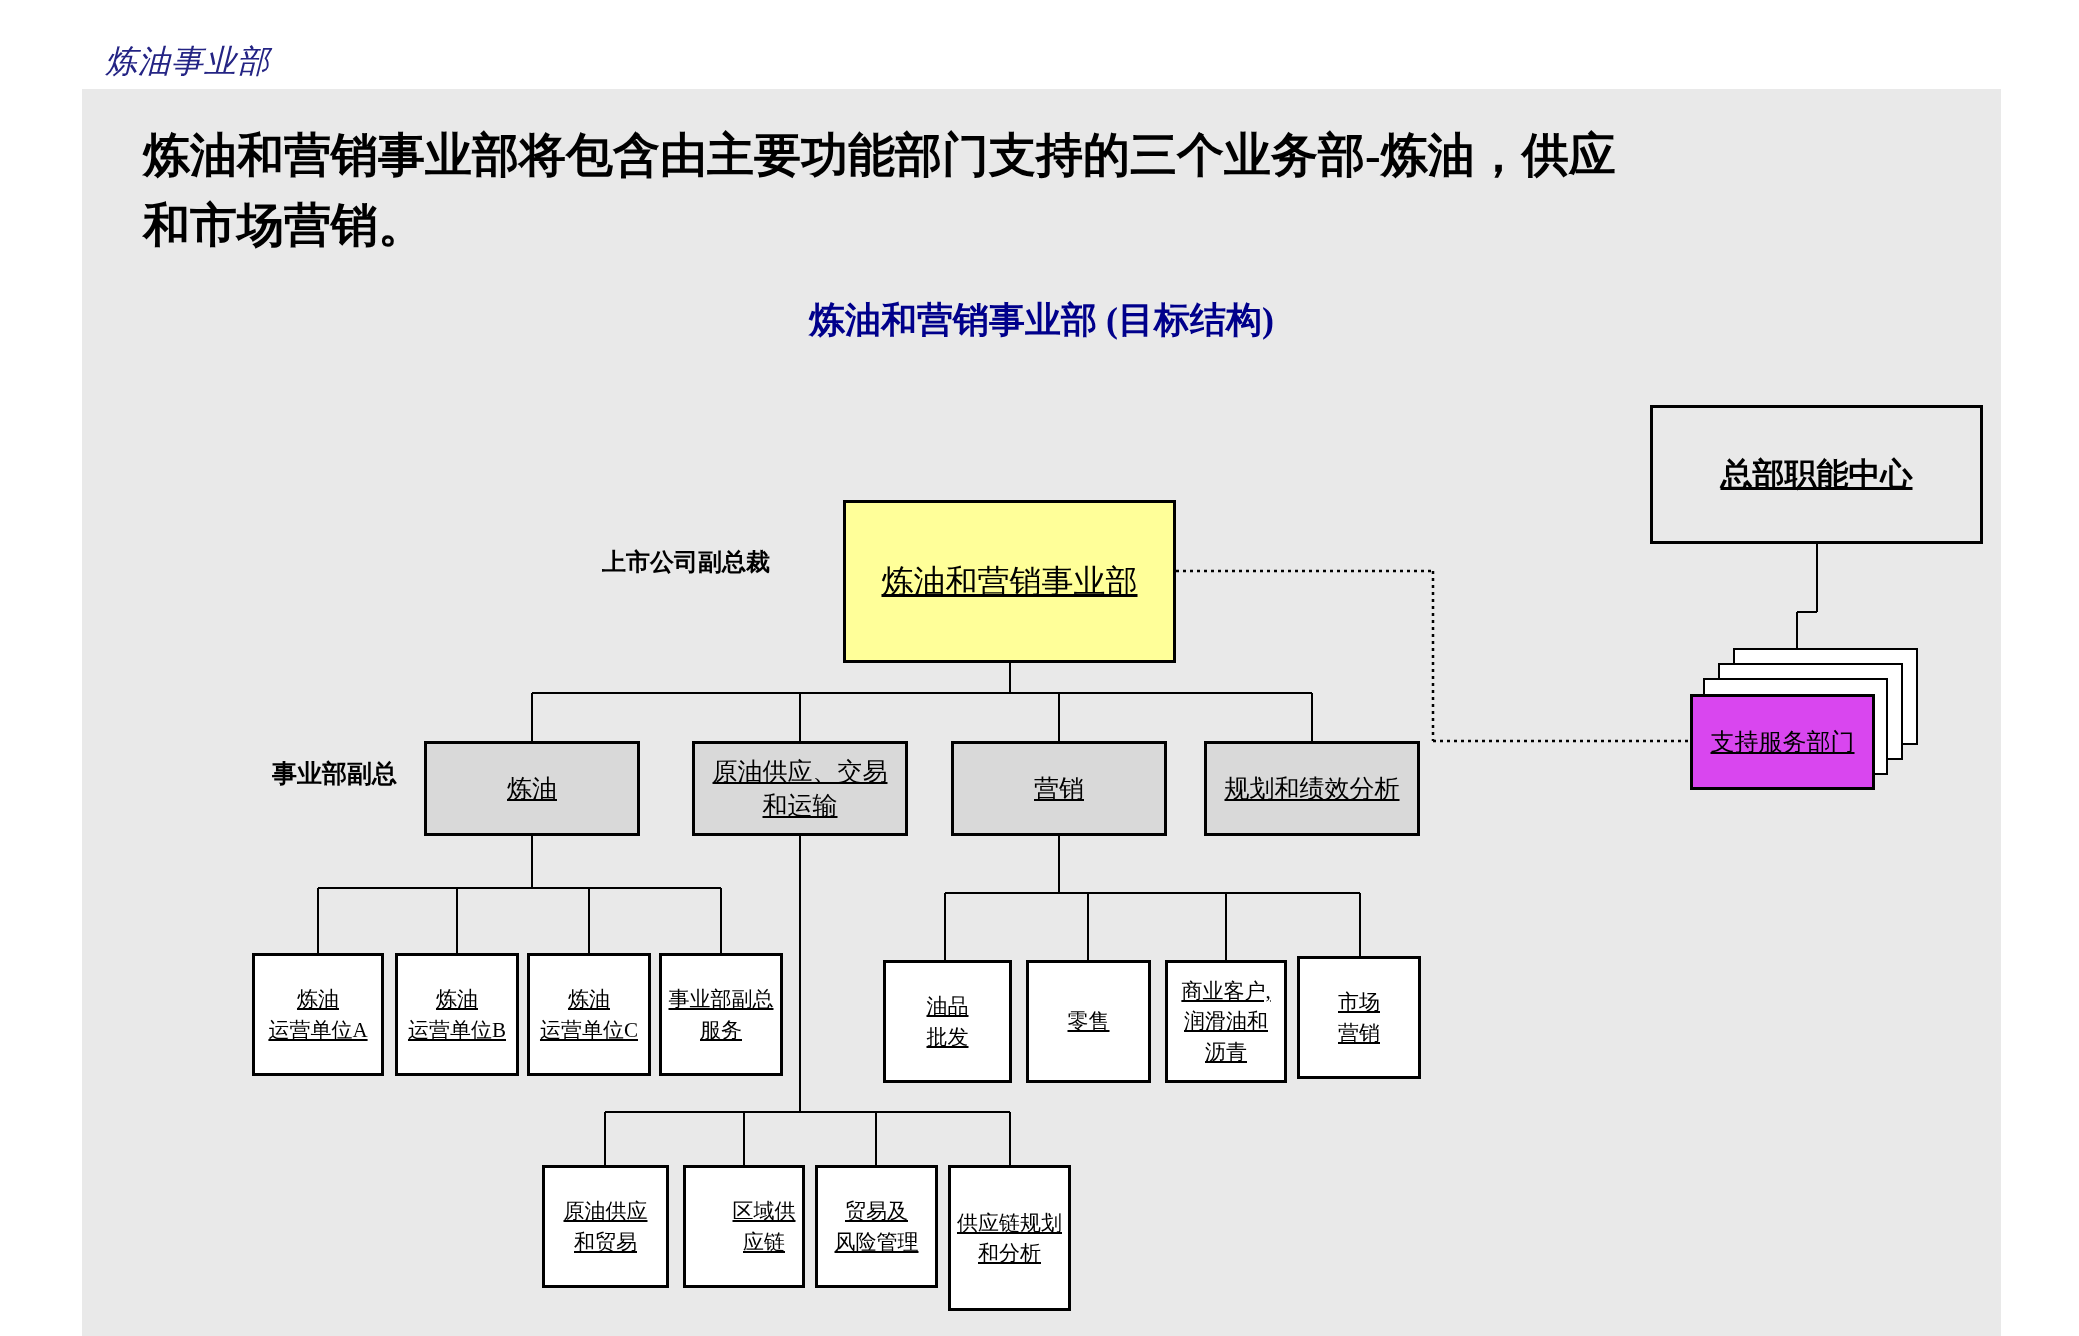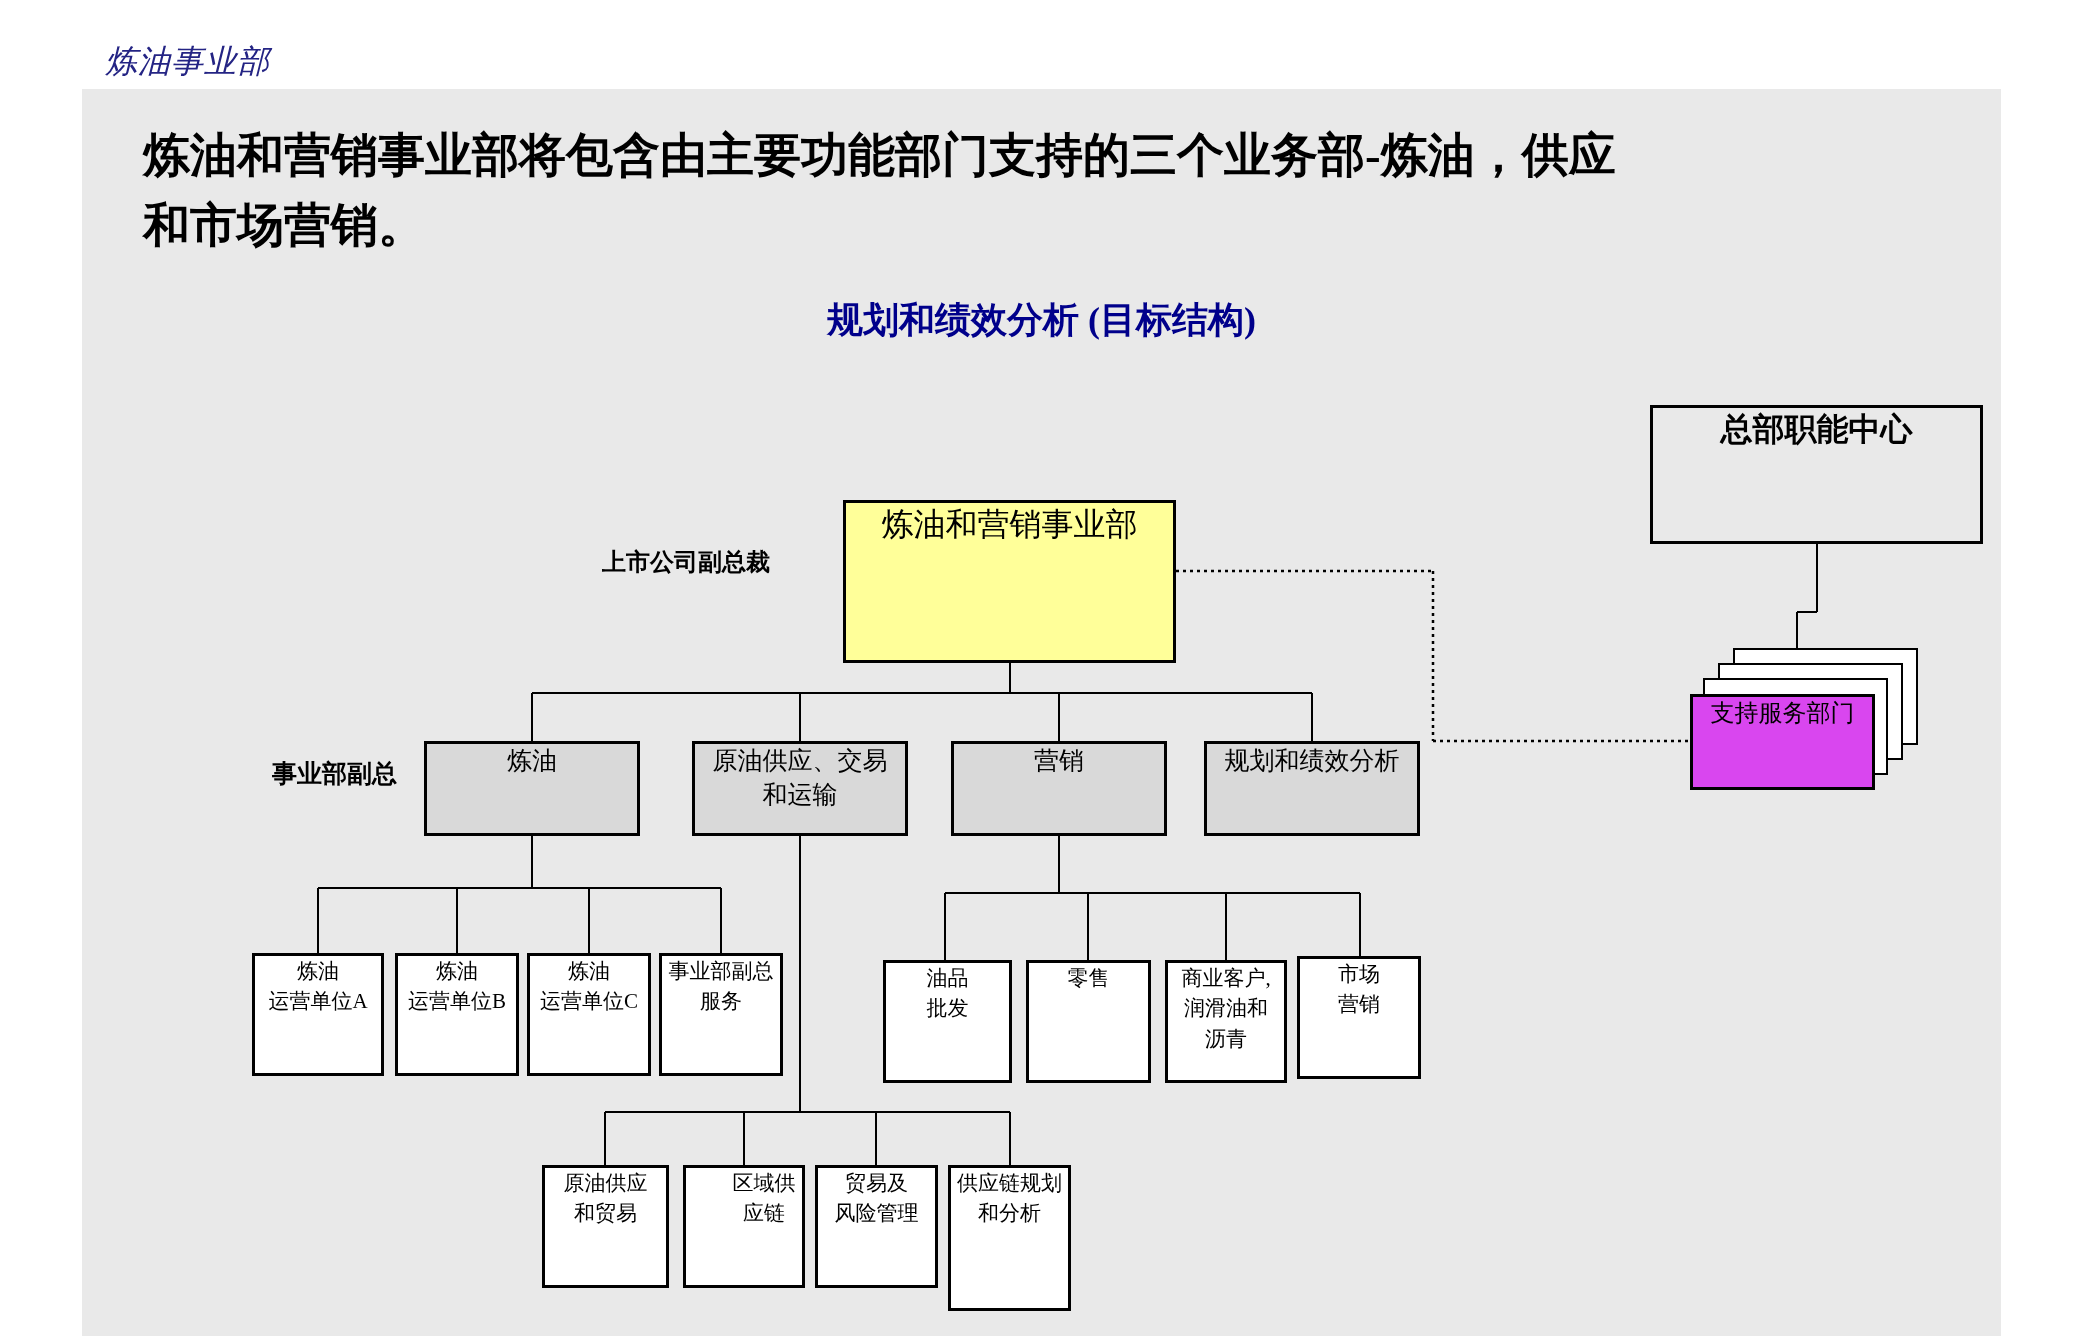--- a/index.html
+++ b/index.html
@@ -26,22 +26,23 @@
   #doc-title span{display:block;}
   #chart-title{
     position:absolute;left:82px;top:296px;width:1919px;
     text-align:center;
     font-size:36px;font-weight:bold;color:#00008B;
   }
   svg.connectors{position:absolute;left:0;top:0;}
   .obox{
     position:absolute;box-sizing:border-box;
     border:3px solid #000;
-    display:flex;justify-content:center;
+    display:flex;align-items:center;justify-content:center;
     text-align:center;
+    text-decoration:underline;
   }
   .obox .box-label{white-space:pre-line;color:#000;}
   .root-box{background:#FFFF99;font-size:32px;}
   .hq-box{background:#E9E9E9;font-size:32px;font-weight:bold;}
   .division-box{background:#D9D9D9;font-size:25px;line-height:1.35;}
   .child-box{background:#FFFFFF;font-size:21px;line-height:1.45;}
   .stack-box{background:#FFFFFF;border:2px solid #000;}
   .support-box{background:#d946ef;border:3px solid #000;font-size:24px;}
   .annotation{
     position:absolute;font-weight:bold;color:#000;
@@ -56,21 +57,21 @@
 
   <div id="breadcrumb">炼油事业部</div>
 
   <div id="panel"></div>
 
   <div id="doc-title">
     <span>炼油和营销事业部将包含由主要功能部门支持的三个业务部-炼油，供应</span>
     <span>和市场营销。</span>
   </div>
 
-  <div id="chart-title">规划和绩效分析 (目标结构)</div>
+  <div id="chart-title">炼油和营销事业部 (目标结构)</div>
 
   <svg class="connectors" width="2079" height="1336" viewBox="0 0 2079 1336">
     <path d="M1010 663 V694
              M532 693 H1312
              M532 693 V742 M800 693 V742 M1059 693 V742 M1312 693 V742
              M532 836 V889
              M318 888 H721
              M318 888 V954 M457 888 V954 M589 888 V954 M721 888 V954
              M1059 836 V894
              M945 893 H1360

